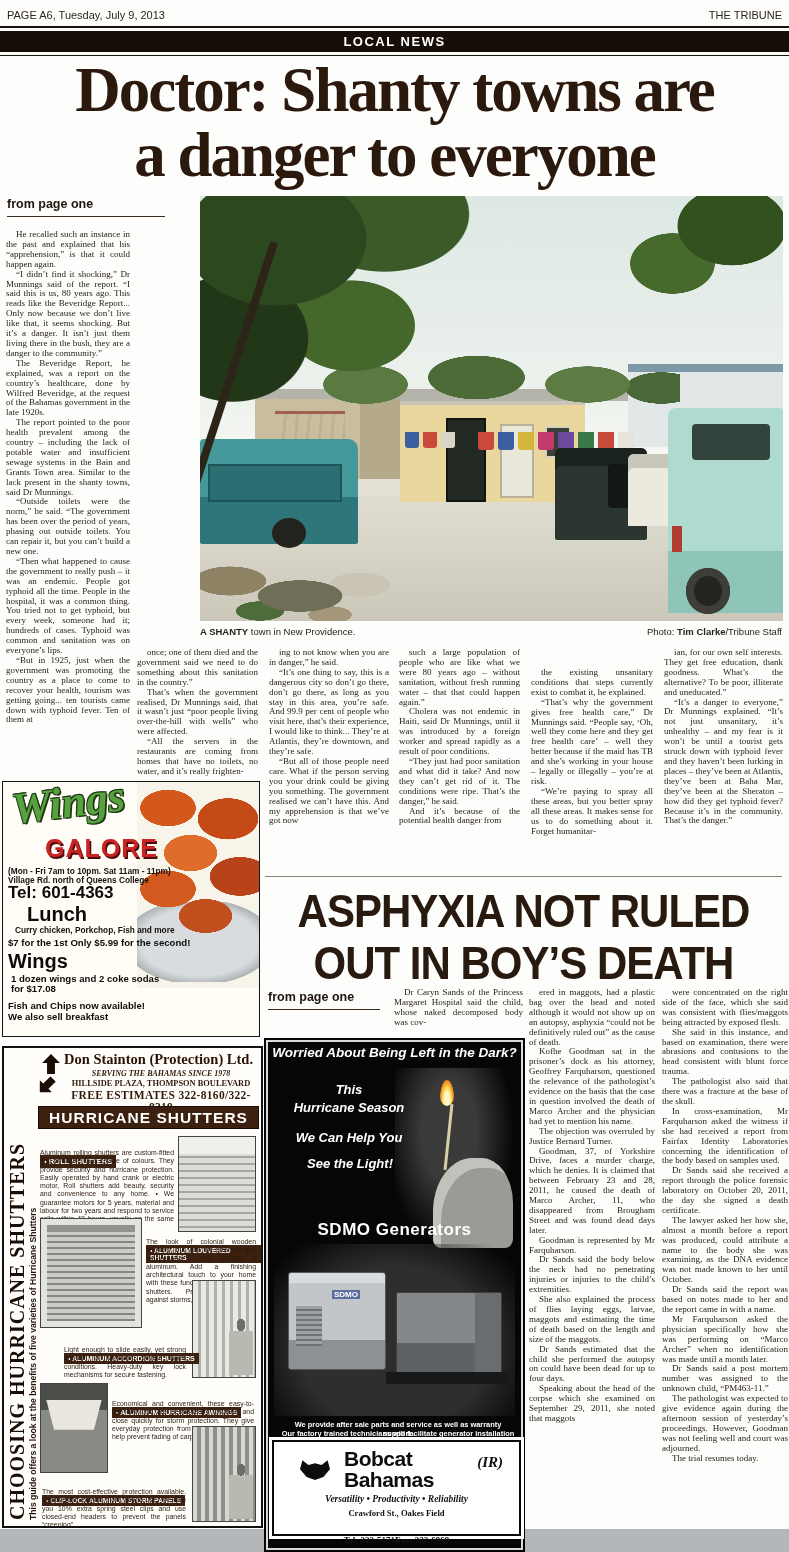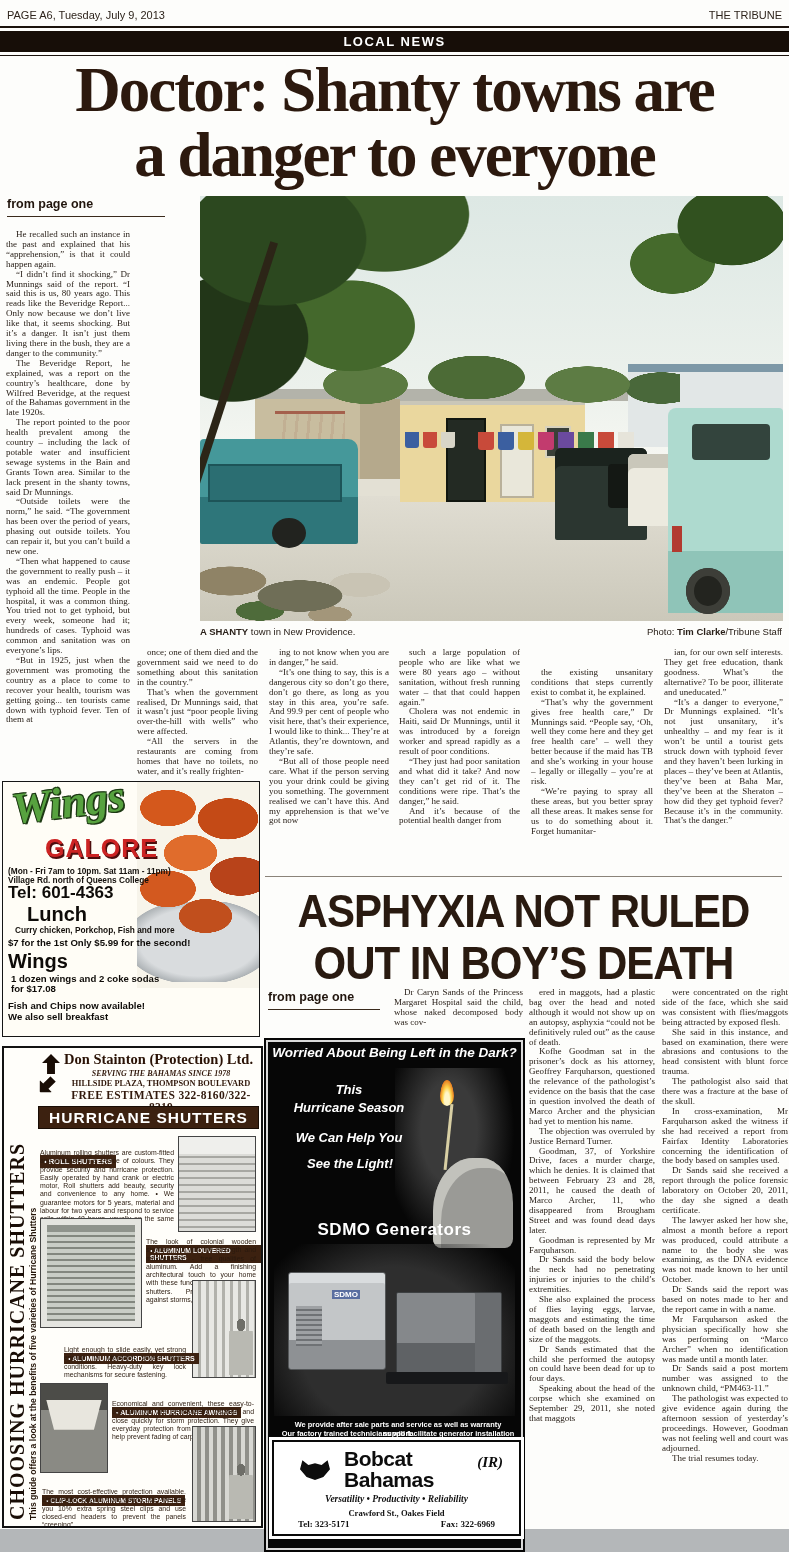--- a/index.html
+++ b/index.html
@@ -165,21 +165,21 @@
       border:1px solid #3d4042;border-radius:2px;box-shadow:inset -26px 0 0 #6a6d70;}
   .gen-base{position:absolute;left:112px;top:128px;width:122px;height:12px;background:#17181a;border-radius:2px;}
   .sdmo-small{color:#fff;font-weight:bold;font-size:7.4px;line-height:9px;text-align:center;left:8px;right:8px;margin-left:7px;}
   .bobcat-box{left:8px;top:402px;width:245px;height:92px;background:#fff;border:2px solid #0a0a0a;box-shadow:0 0 0 3px #fff;}
   .bobcat-head{position:absolute;left:26px;top:14px;width:30px;height:24px;background:#0d0d0d;
       clip-path:polygon(8% 18%,28% 38%,50% 30%,72% 38%,92% 18%,100% 55%,78% 88%,50% 100%,22% 88%,0 55%);}
   .bobcat-name{position:absolute;left:70px;top:6px;font:bold 21px "Liberation Sans",sans-serif;color:#0d0d0d;line-height:21px;letter-spacing:-.5px;}
   .ir-logo{position:absolute;right:16px;top:12px;font:italic bold 15px "Liberation Serif",serif;color:#0d0d0d;}
   .bobcat-slogan{position:absolute;left:0;right:0;top:52px;text-align:center;font:italic bold 9.5px "Liberation Serif",serif;color:#111;}
   .bobcat-addr{position:absolute;left:0;right:0;top:66px;text-align:center;font:bold 8.6px "Liberation Serif",serif;color:#111;}
-  .bobcat-tels{position:absolute;left:24px;right:24px;top:77px;display:flex;justify-content:space-between;
+  .bobcat-tels{position:absolute;left:24px;right:24px;top:93px;display:flex;justify-content:center;
       font:bold 9px "Liberation Serif",serif;color:#111;}
 
   .bottom-bar{left:0;top:1529px;width:789px;height:23px;background:#b4b7b9;}
 </style>
 </head>
 <body>
 
 <div class="page">
 
   <div class="abs mast" style="left:7px">PAGE A6, Tuesday, July 9, 2013</div>

